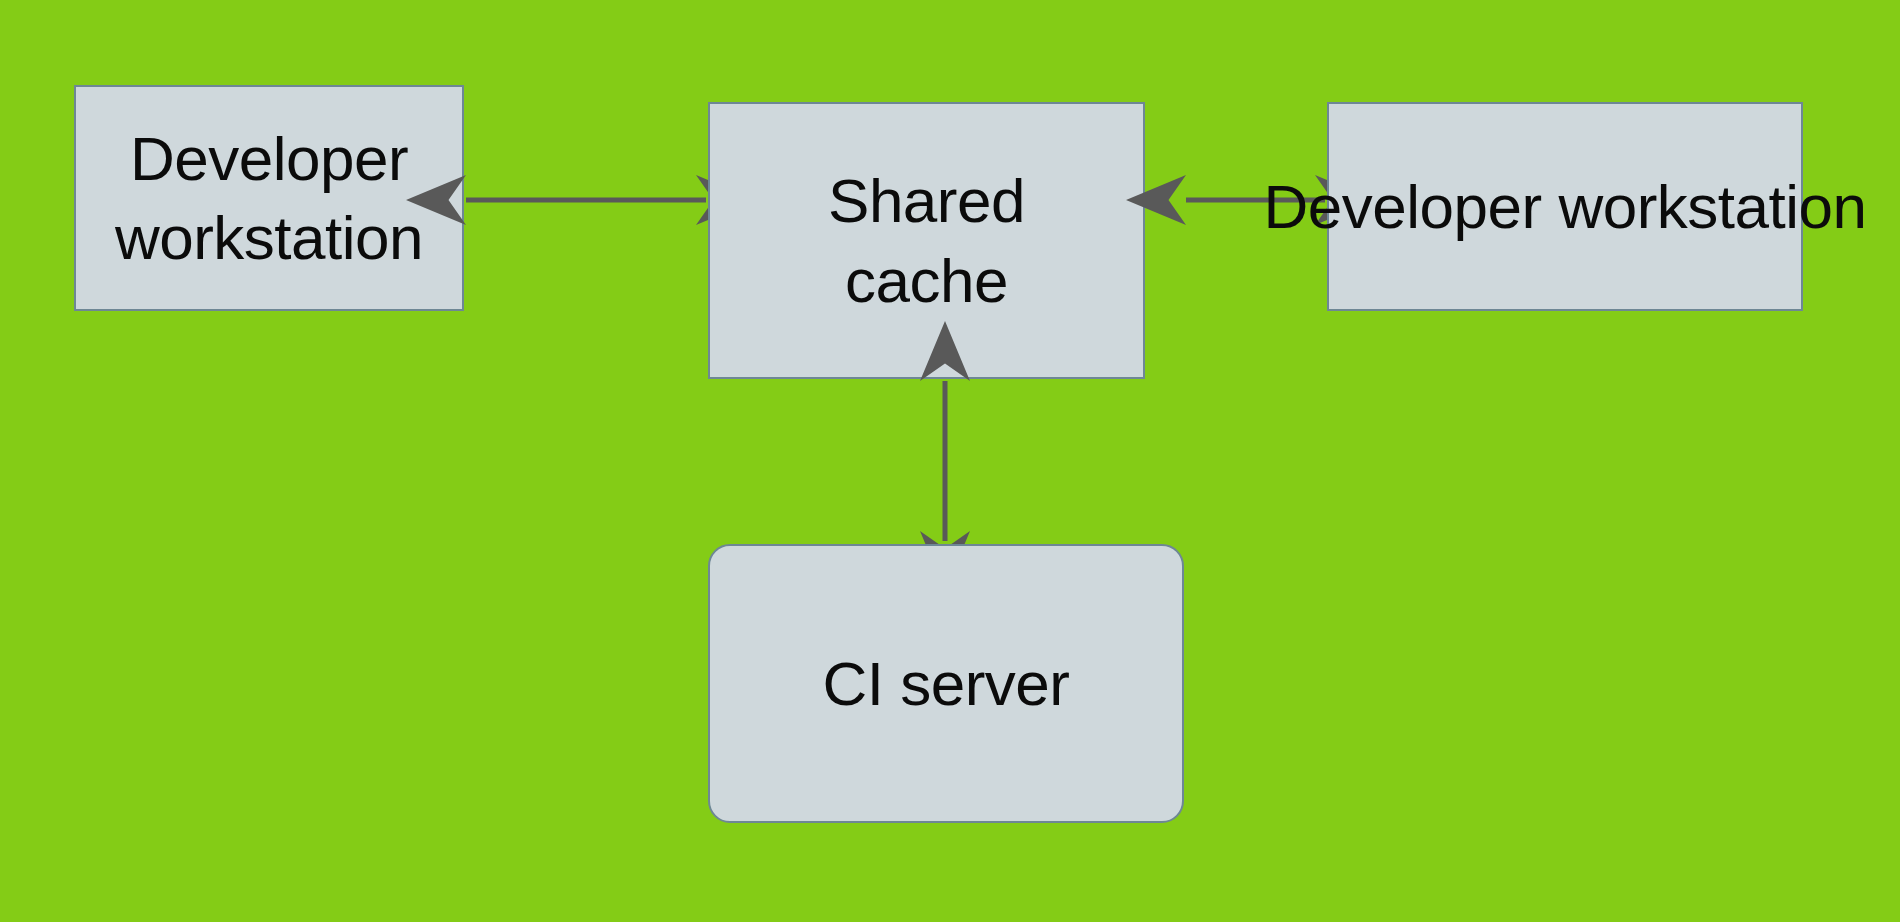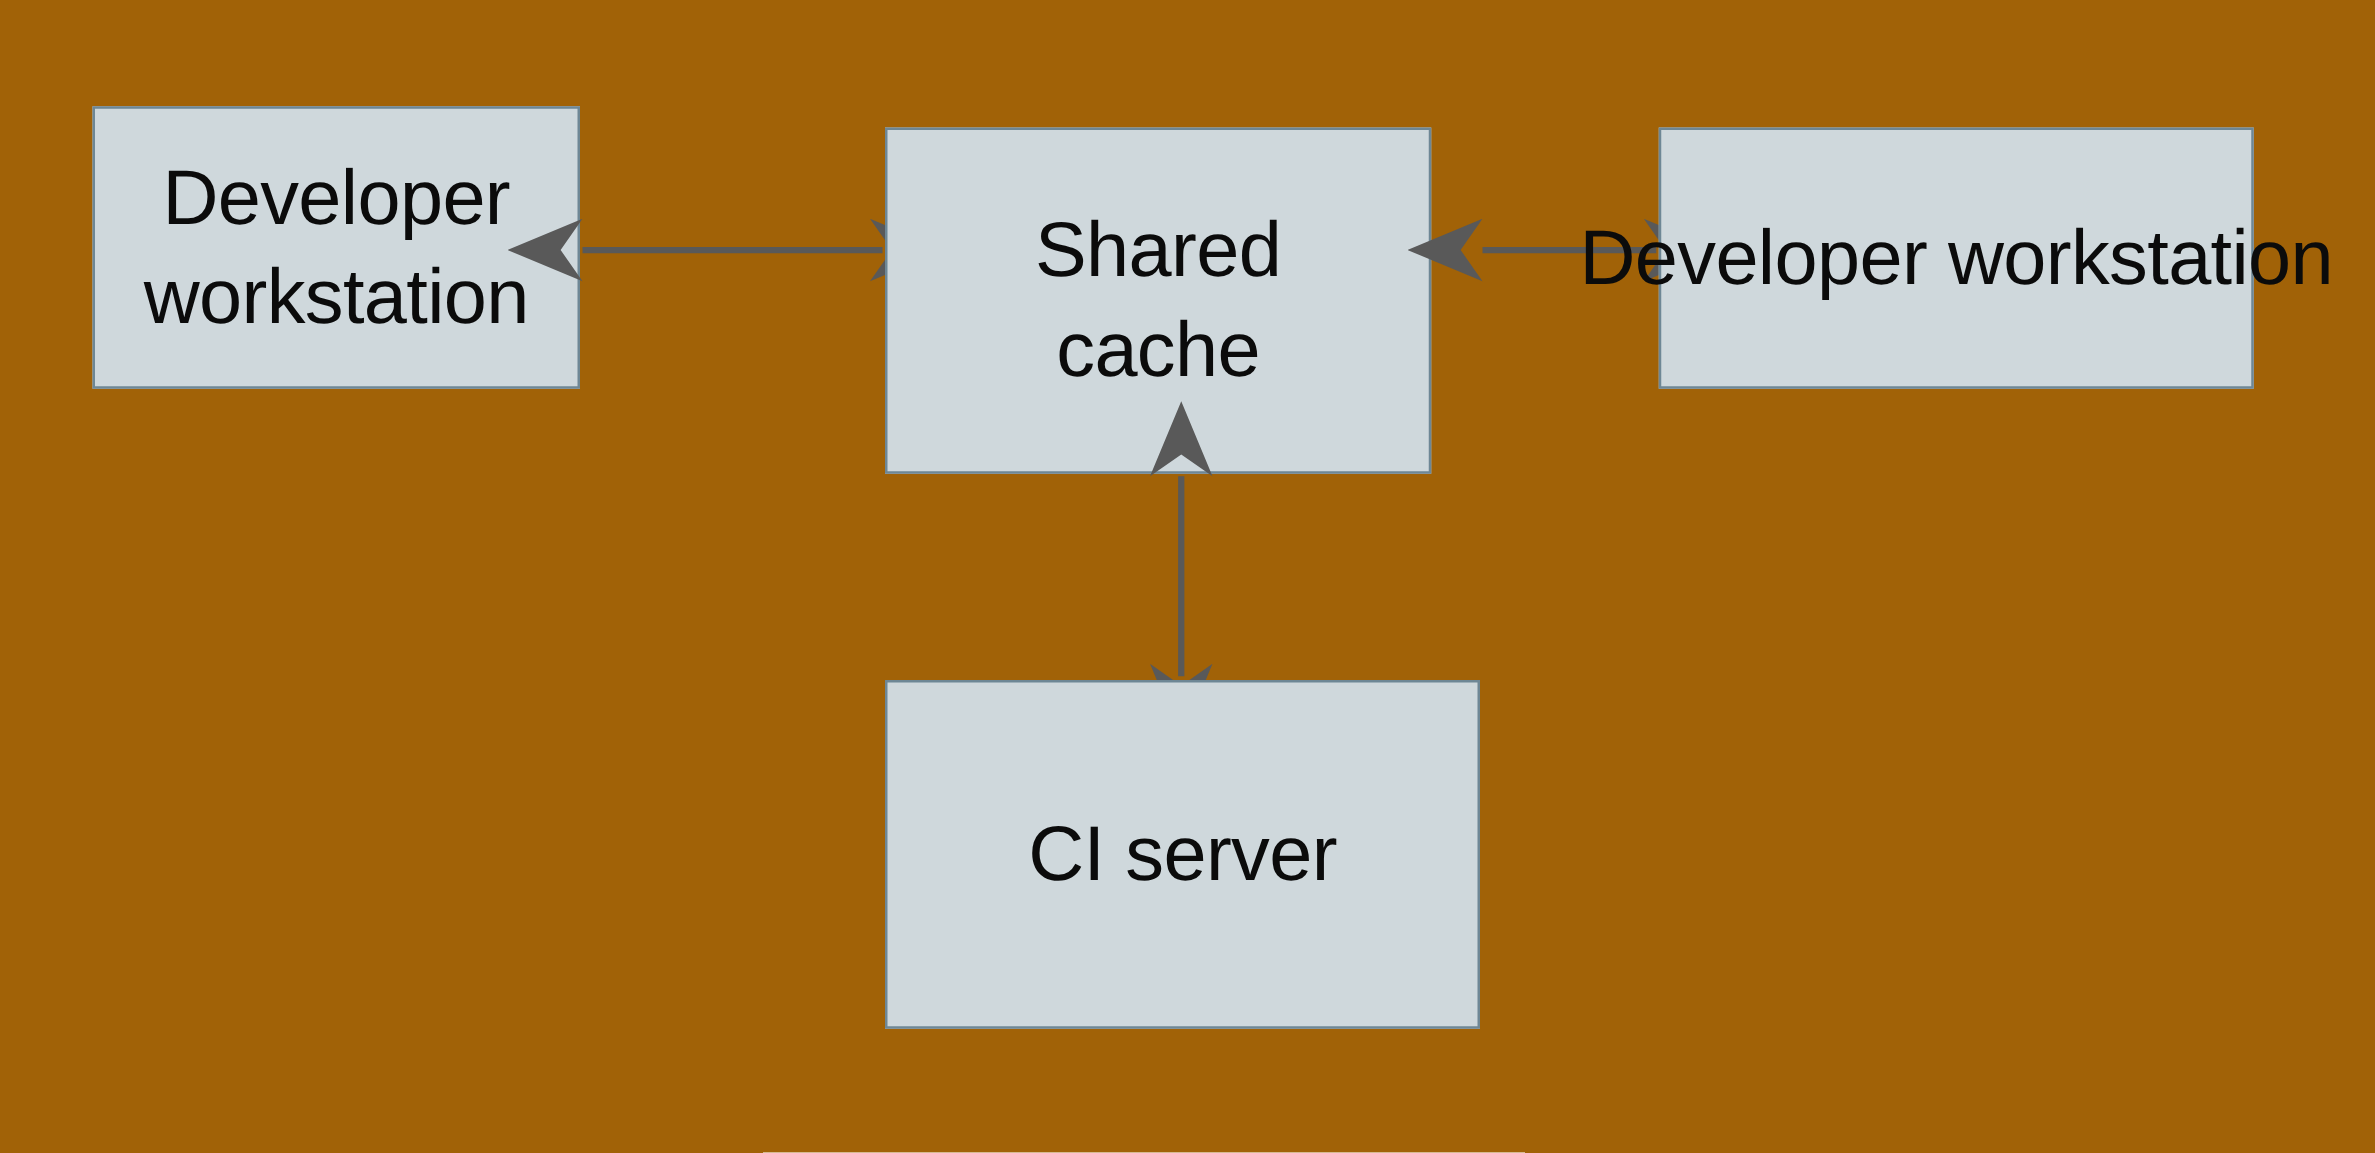--- a/index.html
+++ b/index.html
@@ -9,21 +9,21 @@
     background: #ffffff;
   }
   body {
     font-family: "Liberation Sans", sans-serif;
     -webkit-font-smoothing: antialiased;
   }
   #canvas {
     position: relative;
     width: 1900px;
     height: 922px;
-    background: #a16207;
+    background: #84cc16;
     overflow: hidden;
   }
   .node {
     position: absolute;
     box-sizing: border-box;
     background: #cfd8dc;
     border: 2px solid #6e8795;
     display: flex;
     align-items: center;
     justify-content: center;
@@ -35,21 +35,21 @@
     line-height: 1.28;
     color: #0b0b0b;
     font-weight: 400;
     letter-spacing: -0.5px;
     white-space: pre-line;
     padding: 0 6px;
   }
   .node-dev-left   { left: 74px;   top: 85px;  width: 390px; height: 226px; }
   .node-shared     { left: 708px;  top: 102px; width: 437px; height: 277px; }
   .node-dev-right  { left: 1327px; top: 102px; width: 476px; height: 209px; }
-  .node-ci         { left: 708px;  top: 544px; width: 476px; height: 279px; }
+  .node-ci         { left: 708px;  top: 544px; width: 476px; height: 279px; border-radius: 22px; }
 
   .node-dev-right .node-label { white-space: nowrap; }
 
   .edge {
     position: absolute;
     overflow: visible;
   }
   .edge svg { display: block; overflow: visible; }
 
   .edge-left   { left: 460px;  top: 175px; width: 252px; height: 50px; }

